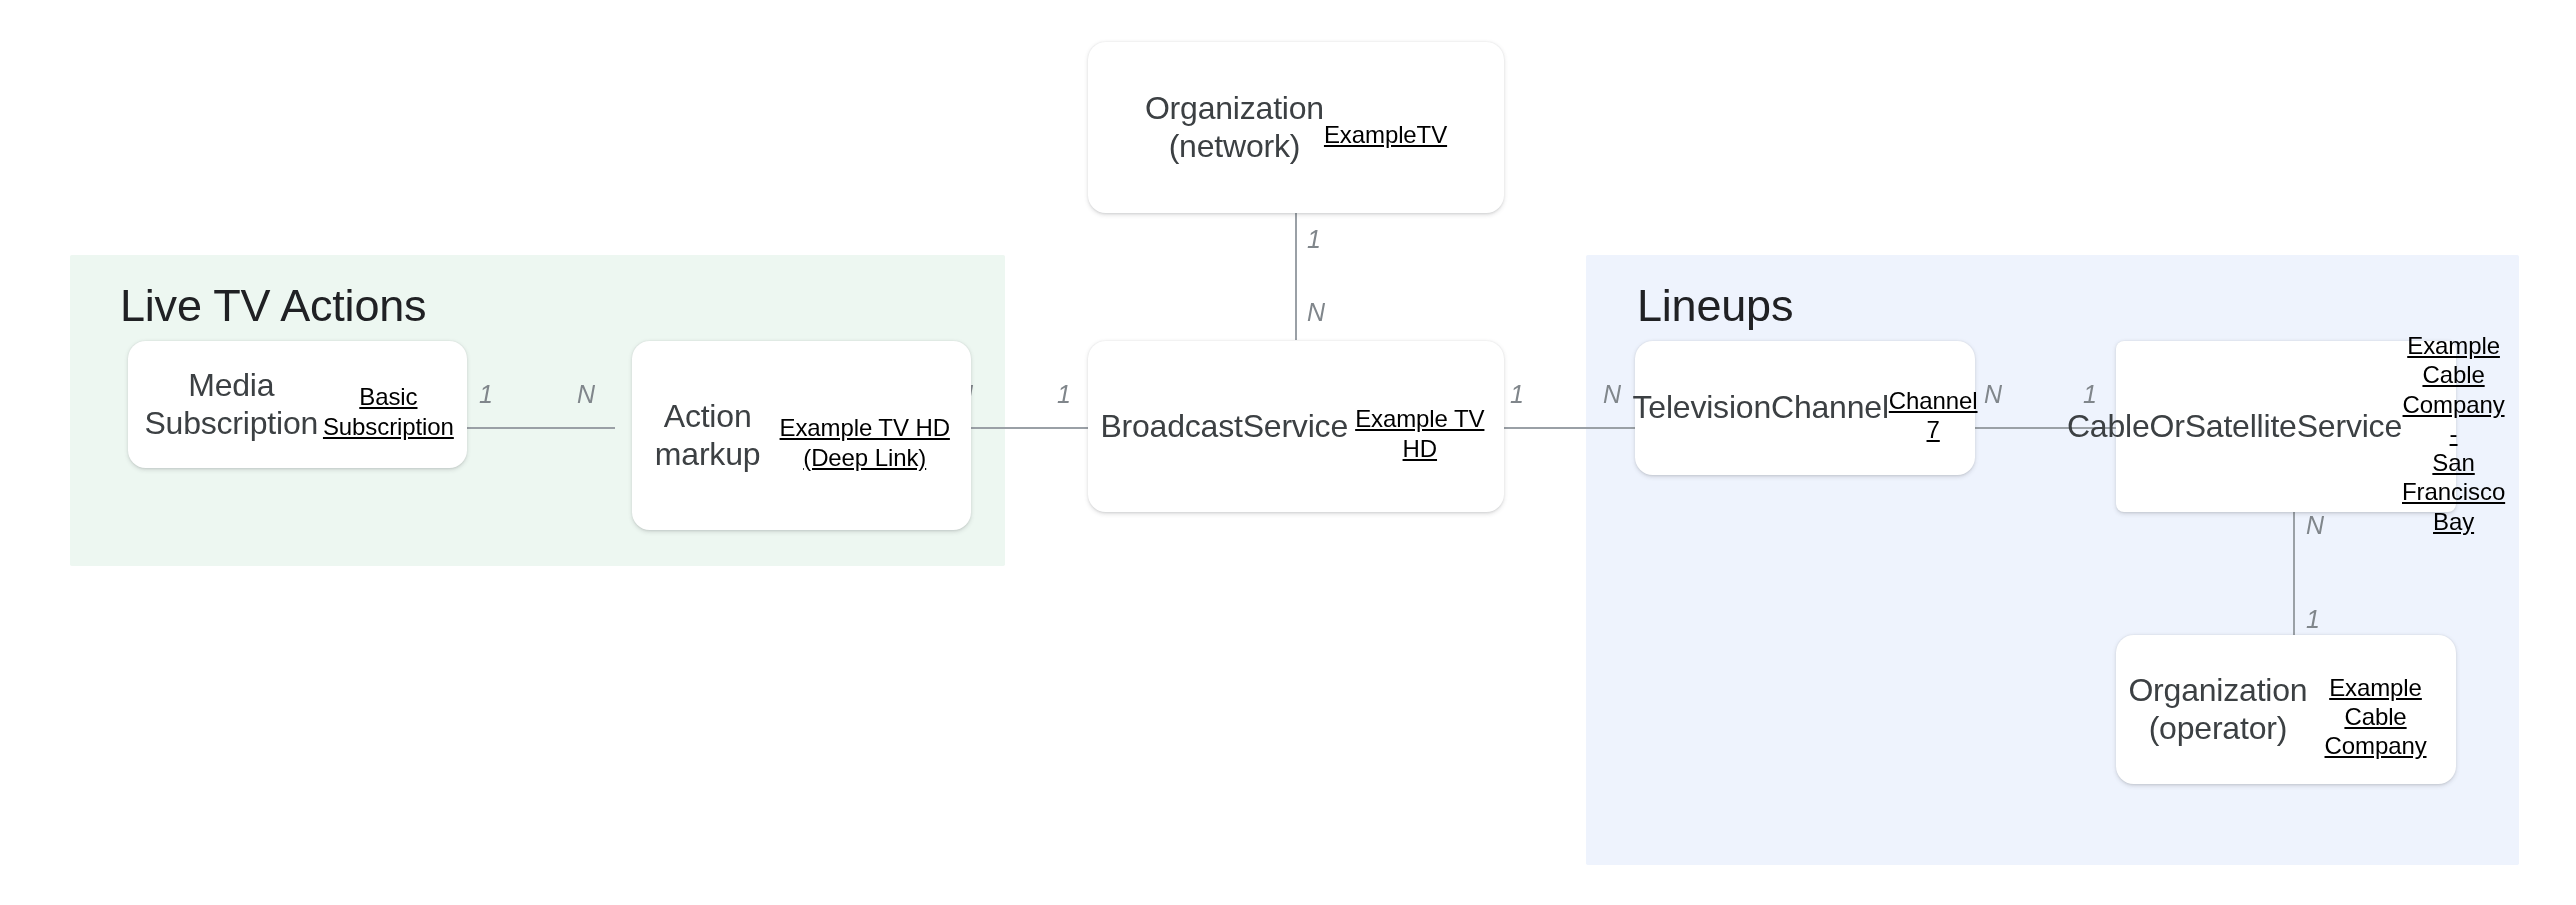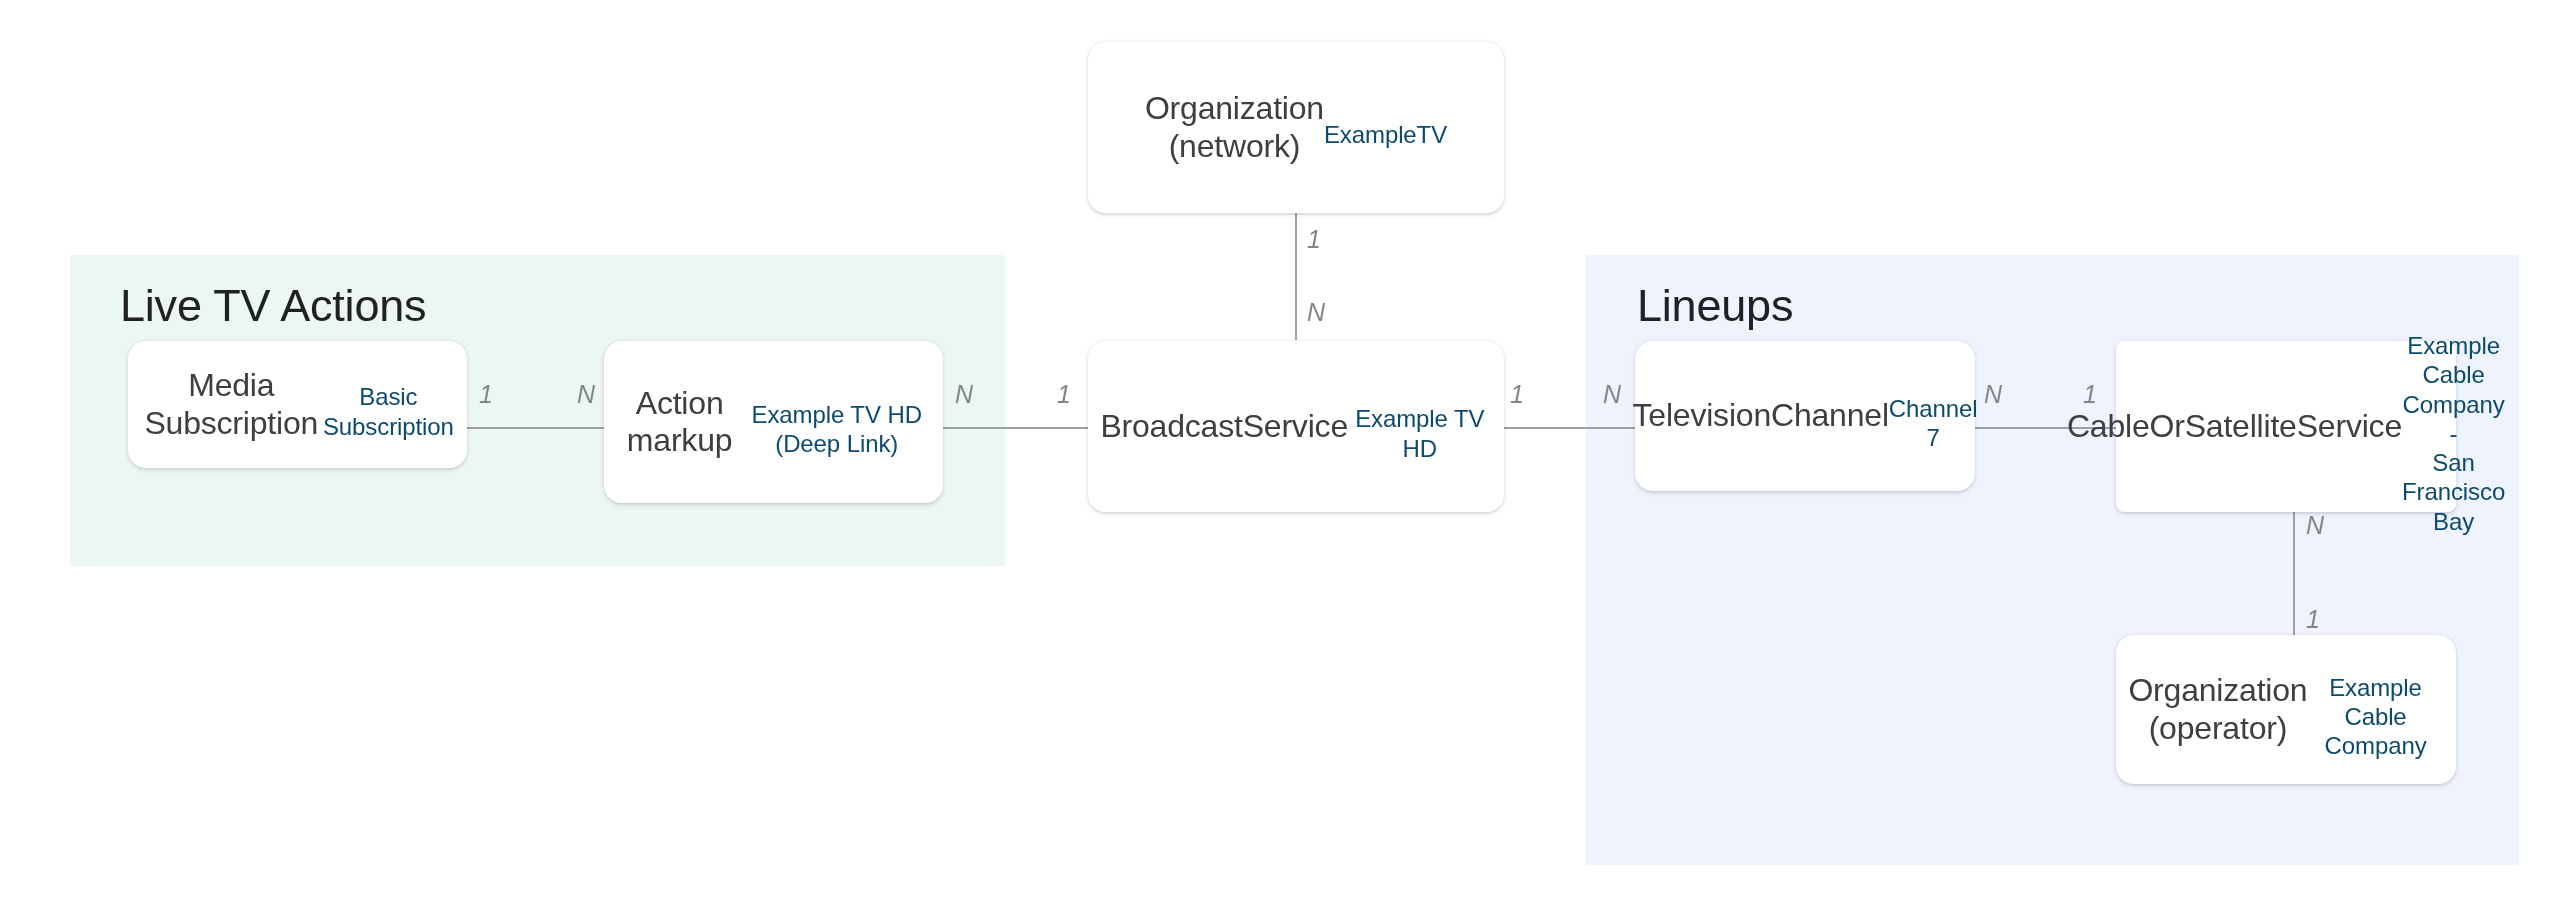--- a/index.html
+++ b/index.html
@@ -51,24 +51,25 @@
     line-height: 1.16;
     color: #3c4043;
     text-align: center;
     letter-spacing: -0.2px;
     white-space: pre-line;
   }
   .card-sub {
     margin-top: 14px;
     font-size: 24px;
     line-height: 1.22;
-    color: #0c4a6e;
+    color: #000000;
     text-align: center;
     letter-spacing: -0.1px;
     white-space: pre-line;
+    text-decoration: underline;
   }
 
   
   .edge-h {
     position: absolute;
     height: 0;
     border-top: 2.7px solid #9aa0a6;
     z-index: 1;
   }
   .edge-v {
@@ -125,31 +126,31 @@
     <div class="card-title">Organization
 (network)</div>
     <div class="card-sub">ExampleTV</div>
   </div>
 
   <div class="card" style="left:128px; top:341px; width:339px; height:127px;">
     <div class="card-title">Media Subscription</div>
     <div class="card-sub">Basic Subscription</div>
   </div>
 
-  <div class="card" style="left:604px; top:341px; width:339px; height:162px;align-items:center;">
+  <div class="card" style="left:632px; top:341px; width:339px; height:189px;align-items:center;">
     <div class="card-title">Action markup</div>
     <div class="card-sub">Example TV HD (Deep Link)</div>
   </div>
 
   <div class="card" style="left:1088px; top:341px; width:416px; height:171px;">
     <div class="card-title">BroadcastService</div>
     <div class="card-sub">Example TV HD</div>
   </div>
 
-  <div class="card" style="left:1635px; top:341px; width:340px; height:150px;">
+  <div class="card" style="left:1635px; top:341px; width:340px; height:134px;">
     <div class="card-title">TelevisionChannel</div>
     <div class="card-sub">Channel 7</div>
   </div>
 
   <div class="card" style="left:2116px; top:341px; width:340px; height:171px;border-radius:8px;">
     <div class="card-title">CableOrSatelliteService</div>
     <div class="card-sub">Example Cable Company -
 San Francisco Bay</div>
   </div>
 

